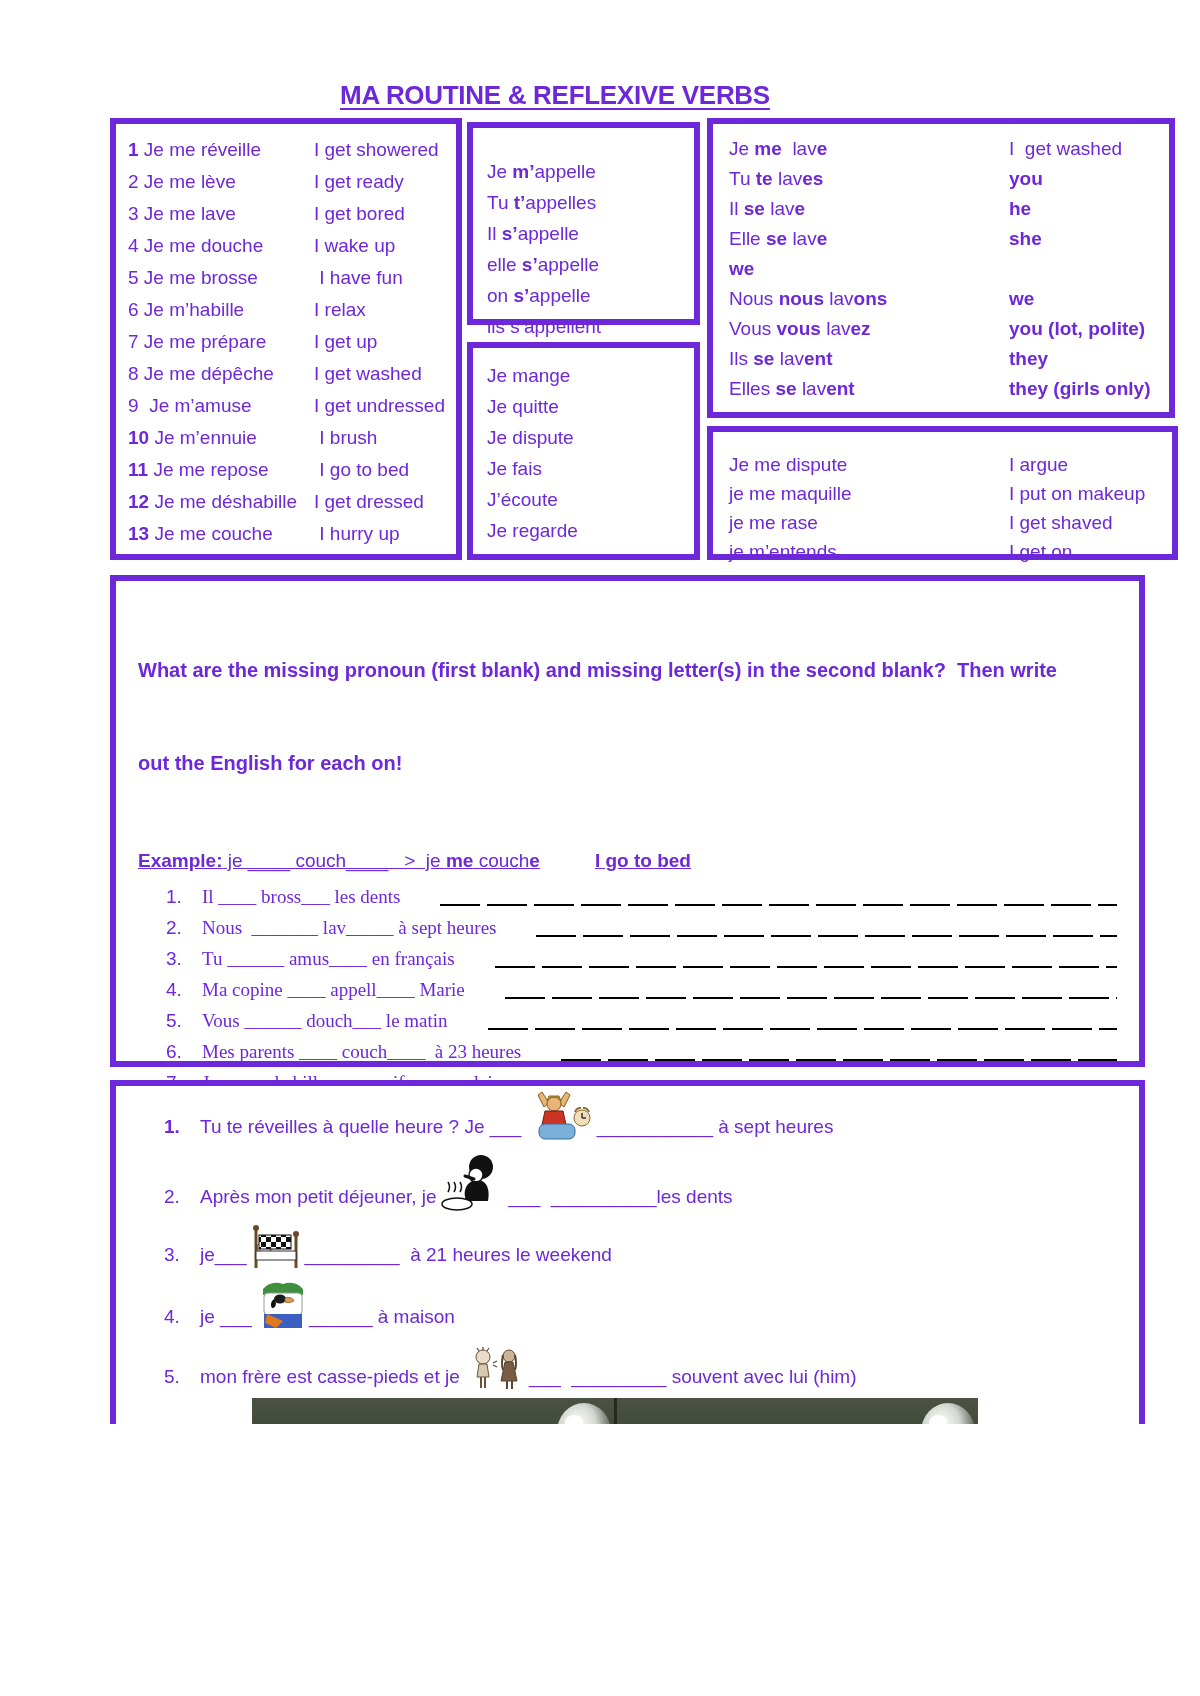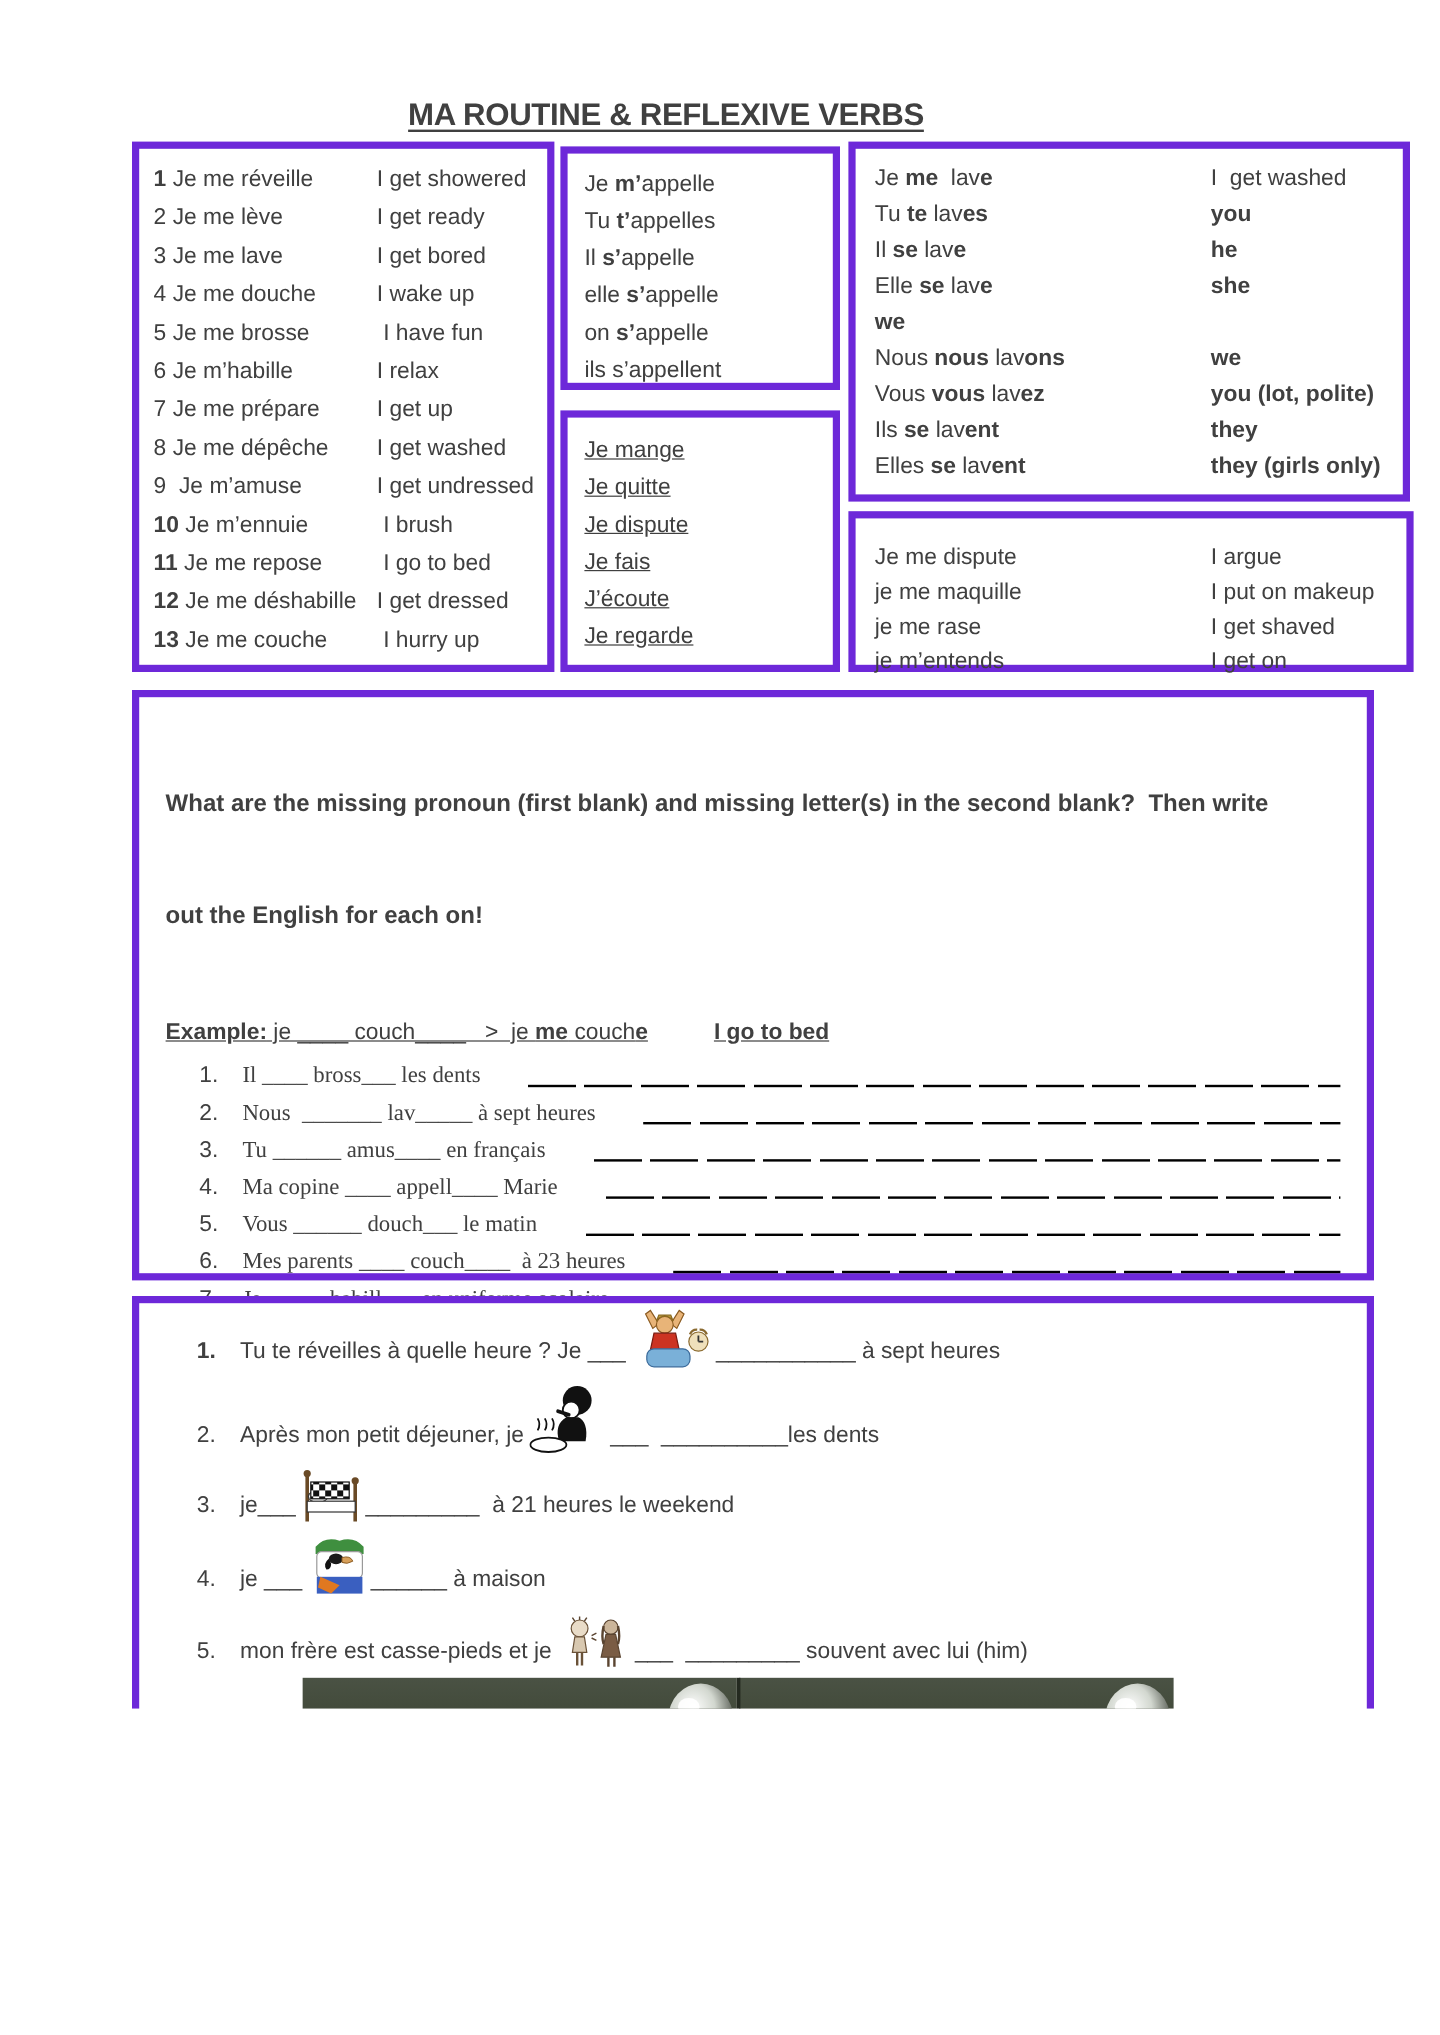--- a/index.html
+++ b/index.html
@@ -1,41 +1,41 @@
 <!DOCTYPE html>
 <html><head>
 <meta charset="utf-8">
 <style>
   html,body{margin:0;padding:0;background:#ffffff;}
   .page{
     position:relative;width:1200px;height:1424px;background:#ffffff;overflow:hidden;
-    font-family:"Liberation Sans", sans-serif;color:#404040;
+    font-family:"Liberation Sans", sans-serif;color:#6d28d9;
   }
   .title{
     position:absolute;top:80px;left:110px;width:890px;text-align:center;
     font-size:26px;font-weight:700;letter-spacing:-0.3px;
     text-decoration:underline;text-decoration-thickness:2px;text-underline-offset:4px;
   }
   .box{position:absolute;border:6px solid #6d28d9;background:#fff;box-sizing:border-box;}
   .box1{left:110px;top:118px;width:352px;height:442px;padding:10px 12px;}
-  .box2{left:467px;top:122px;width:233px;height:203px;padding:10px 14px;}
+  .box2{left:467px;top:122px;width:233px;height:203px;padding:28px 14px;}
   .box3{left:467px;top:342px;width:233px;height:218px;padding:12px 14px;}
   .box4{left:707px;top:118px;width:468px;height:300px;padding:10px 16px;}
   .box5{left:707px;top:426px;width:471px;height:134px;padding:18px 16px;}
   .exbox1{left:110px;top:575px;width:1035px;height:492px;padding:12px 22px;}
   .exbox2{left:110px;top:1080px;width:1035px;height:430px;padding:8px 20px;}
   .row{display:flex;white-space:pre;font-size:19px;}
   .box1 .row{height:32px;line-height:32px;}
   .box4 .row{height:30px;line-height:30px;}
   .box5 .row{height:29px;line-height:29px;}
   .box1 .fr{min-width:186px;flex-shrink:0;}
   .box4 .fr,.box5 .fr{min-width:280px;flex-shrink:0;}
   .line{white-space:pre;font-size:19px;}
   .box2 .line{height:31px;line-height:31px;}
-  .box3 .line{height:31px;line-height:31px;text-decoration:underline;}
+  .box3 .line{height:31px;line-height:31px;}
   .b{font-weight:700;}
   [data-w="b"]{font-weight:700;}
   .instr{font-size:20px;font-weight:700;line-height:31px;white-space:pre;}
   .example{margin-top:4px;font-size:19px;line-height:31px;white-space:pre;text-decoration:underline;}
   .ex-ans{margin-left:55px;}
   .items{margin-top:8px;margin-left:28px;}
   .item{display:flex;align-items:flex-end;margin-top:10px;font-size:19px;line-height:21px;}
   .inum{width:36px;flex-shrink:0;white-space:pre;}
   .itext{white-space:pre;flex-shrink:0;font-family:Liberation Serif, serif;}
   .blank{

